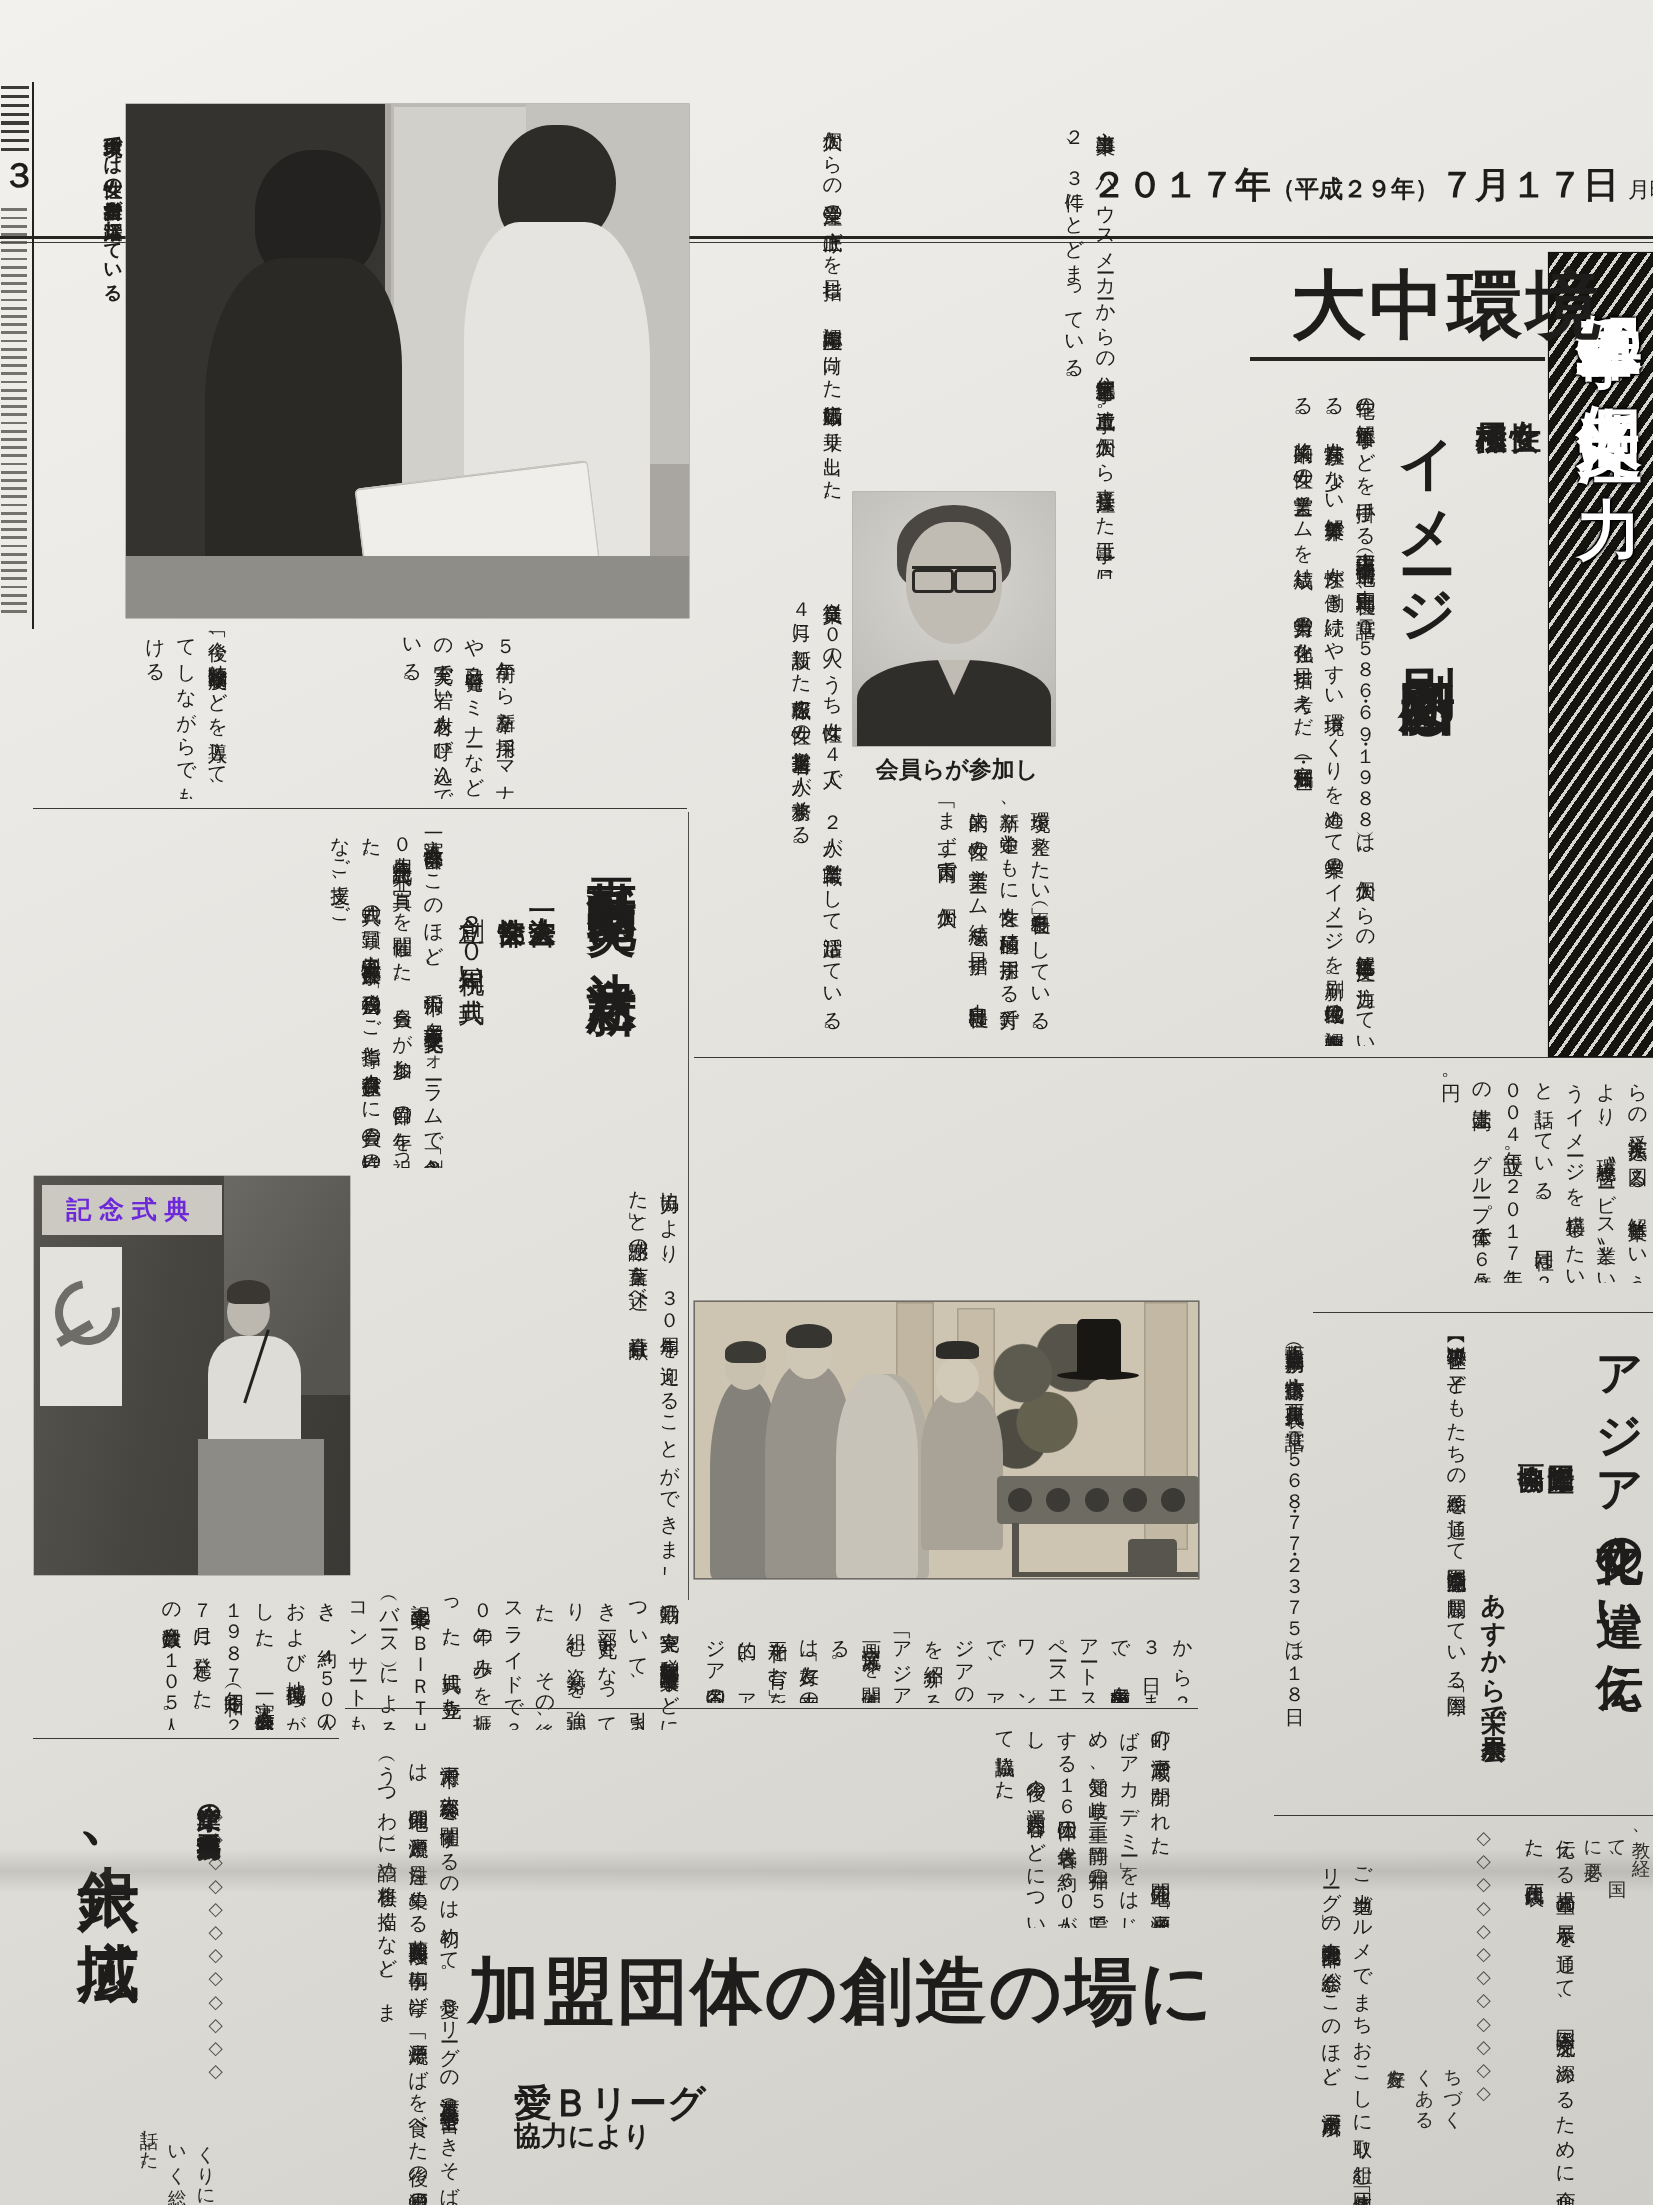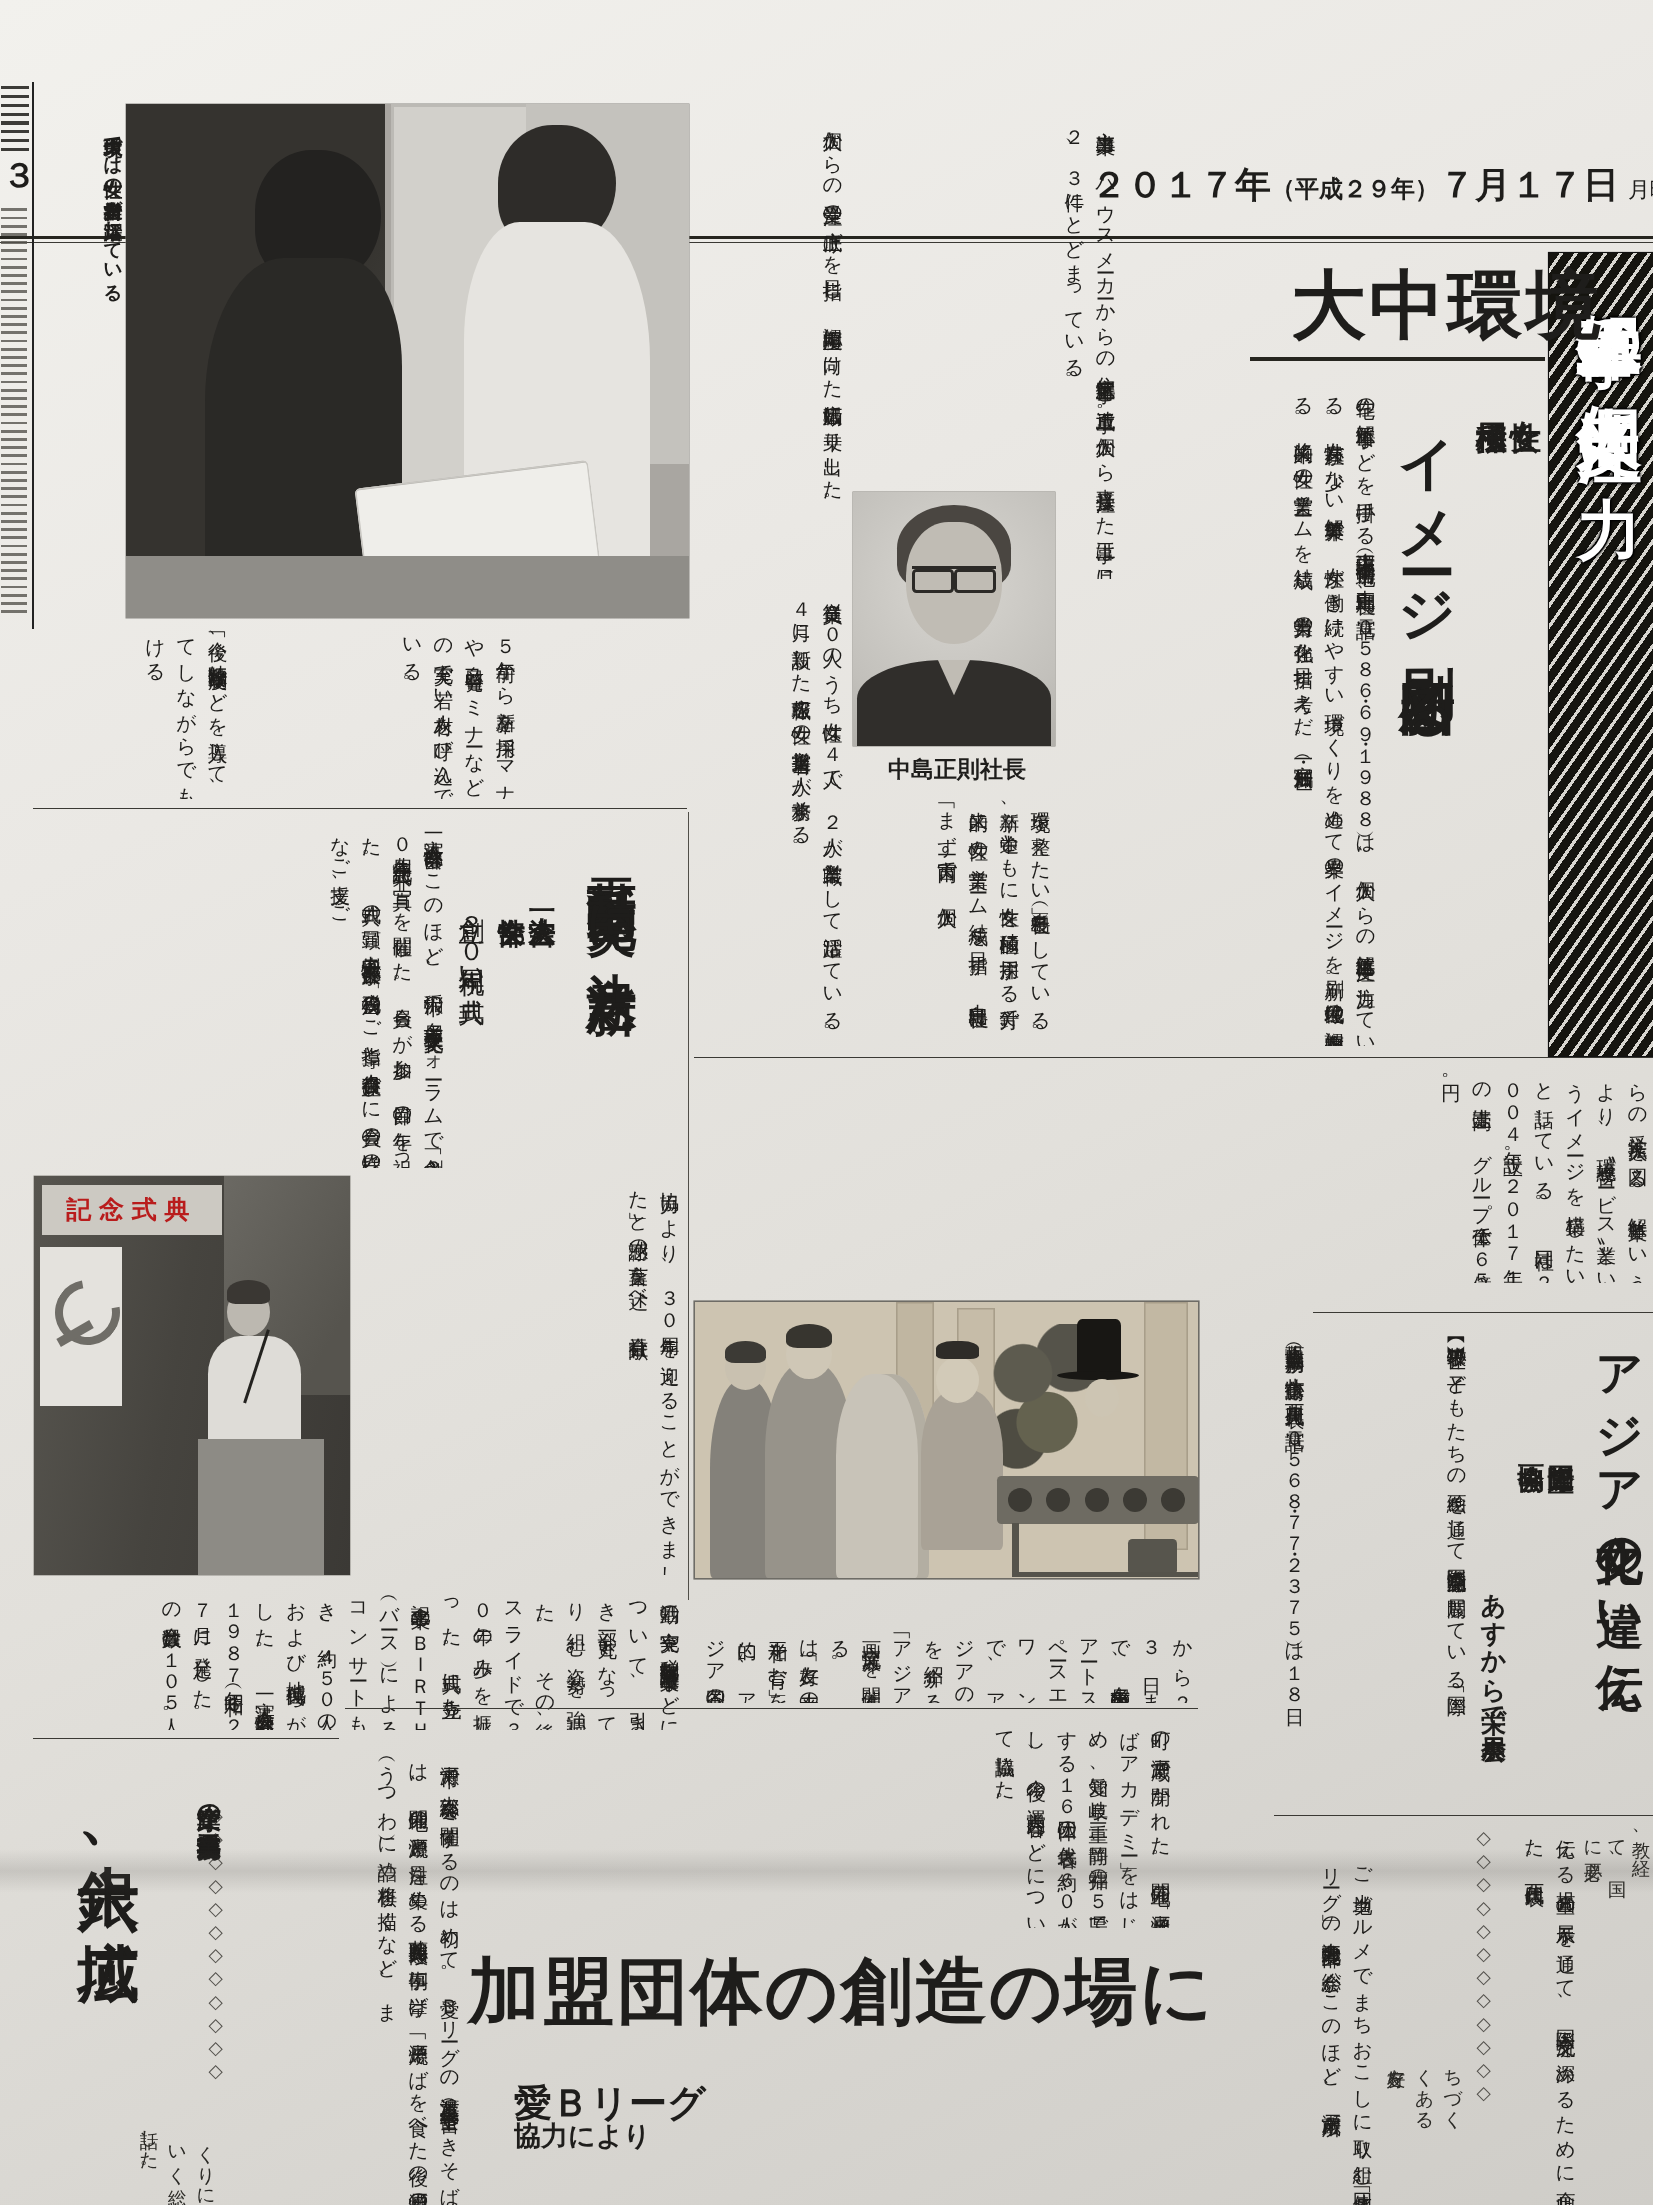--- a/index.html
+++ b/index.html
@@ -92,21 +92,21 @@
   <div class="photo" style="left:853px;top:492px;width:202px;height:254px;background:radial-gradient(circle at 50% 35%,#d8d6d1 0%,#c2c0bb 70%,#b2b0ab 100%);">
     <div style="position:absolute;left:22%;top:5%;width:56%;height:34%;background:#4a4641;border-radius:50% 50% 30% 30%;"></div>
     <div style="position:absolute;left:26%;top:12%;width:48%;height:48%;background:#c0bcb4;border-radius:46% 46% 52% 52%;"></div>
     <div style="position:absolute;left:29%;top:29%;width:42%;height:12%;border-top:3.8px solid #2c2a27;display:flex;justify-content:space-between;">
       <span style="display:block;width:45%;height:18.6px;border:3.3px solid #2c2a27;border-radius:4.4px;"></span>
       <span style="display:block;width:45%;height:18.6px;border:3.3px solid #2c2a27;border-radius:4.4px;"></span>
     </div>
     <div style="position:absolute;left:2%;top:66%;width:96%;height:34%;background:#302e2b;border-radius:45% 45% 0 0;"></div>
     <div style="position:absolute;left:42%;top:66%;width:16%;height:14%;background:#c0bcb4;clip-path:polygon(0 0,100% 0,50% 100%);"></div>
   </div>
-  <div class="abs cap-center" style="left:842px;top:754px;width:230px;font-size:23px;">中島正則社長</div>
+  <div class="abs cap-center" style="left:842px;top:754px;width:230px;font-size:23px;">会員らが参加し</div>
 
   <div class="abs v body-text" style="left:694px;top:588px;width:154px;height:454px;">従業員３０人のうち女性は４人で、２人が営業職として活躍している。４月に新設した広報職を女性の営業担当者１人が兼務する。</div>
   <div class="abs v body-text" style="left:241px;top:625px;width:280px;height:174px;">５年前から新卒を採用。マナー講座や自己啓発セミナーなど研修制度の充実で若い人材を呼び込んでいる。</div>
   <div class="abs v body-text" style="left:39px;top:625px;width:194px;height:174px;">「今後、時短勤務制度などを導入して、子育てしながらでも働ける</div>
   <div class="abs v body-text" style="left:854px;top:796px;width:202px;height:246px;">環境を整えたい」（中島社長）としている。　新卒、中途ともに女性を積極的に採用する方針で、将来的に女性の営業チーム結成を目指す。中島社長は、「まず一宮市内で、個人か</div>
 
   <div class="rule-h-thin" style="left:694px;top:1057px;width:960px;"></div>
 
   <div class="abs v body-text" style="left:1313px;top:1069px;width:340px;height:214px;">らの受注拡大を図る。解体業というより、〝環境総合サービス業〟というイメージを構築したい」と話している。　同社は２００４年設立。２０１７年１月期の売上高は、グループ全体で６億５千万円。</div>
 
@@ -117,21 +117,21 @@
   <div class="abs v" style="left:491px;top:897px;width:66px;height:339px;font-size:27px;font-weight:bold;line-height:1.12;">
     <span>一宮法人会</span><br>
     <span>女性部会</span>
   </div>
   <div class="abs v" style="left:455px;top:897px;width:34px;height:383px;font-size:26px;">創立３０周年祝い式典</div>
 
   <div class="abs v body-text" style="left:33px;top:823px;width:416px;height:345px;">一宮法人会女性部会はこのほど、稲沢市の名古屋文理大学文化フォーラムで「創立３０周年記念式典」＝写真＝を開催した。会員らが参加し、節目の年を祝った。　式典の冒頭、中嶌淑子女性部会長が「税務当局のご指導と本会役員並びに会員の皆様の多大なご支援、ご</div>
 
   <div class="photo" style="left:34px;top:1176px;width:316px;height:399px;background:linear-gradient(100deg,#57554f 0%,#46443f 45%,#3b3935 100%);">
     <div style="position:absolute;left:7.7px;top:8.8px;width:180px;height:50px;background:#ccc9c2;display:flex;align-items:center;justify-content:center;">
-      <span style="font-size:25px;font-weight:bold;letter-spacing:7.7px;color:#b91c1c;">記念式典</span>
+      <span style="font-size:25px;font-weight:bold;letter-spacing:7.7px;color:#6d28d9;">記念式典</span>
     </div>
     <div style="position:absolute;left:5.5px;top:71px;width:82px;height:159px;background:#e4e2dd;">
       <div style="position:absolute;left:15.3px;top:33px;width:49px;height:49px;border:8.8px solid #6f6d67;border-radius:50%;border-top-color:transparent;transform:rotate(35deg);"></div>
       <div style="position:absolute;left:16.4px;top:82px;width:38px;height:8.8px;background:#6f6d67;transform:rotate(-30deg);"></div>
     </div>
     <div style="position:absolute;right:0;top:0;width:40%;height:55%;background:linear-gradient(120deg,#6b6963 0%,#56544e 80%);"></div>
     <div style="position:absolute;left:61%;top:28%;width:43px;height:48px;background:#bcb8b0;border-radius:50%;"></div>
     <div style="position:absolute;left:61%;top:26%;width:43px;height:24px;background:#3a3733;border-radius:50% 50% 20% 20%;"></div>
     <div style="position:absolute;left:55%;top:40%;width:93px;height:109px;background:#dedcd7;border-radius:35% 35% 0 0;"></div>
     <div style="position:absolute;left:52%;top:66%;width:126px;height:137px;background:#8d8b85;"></div>

